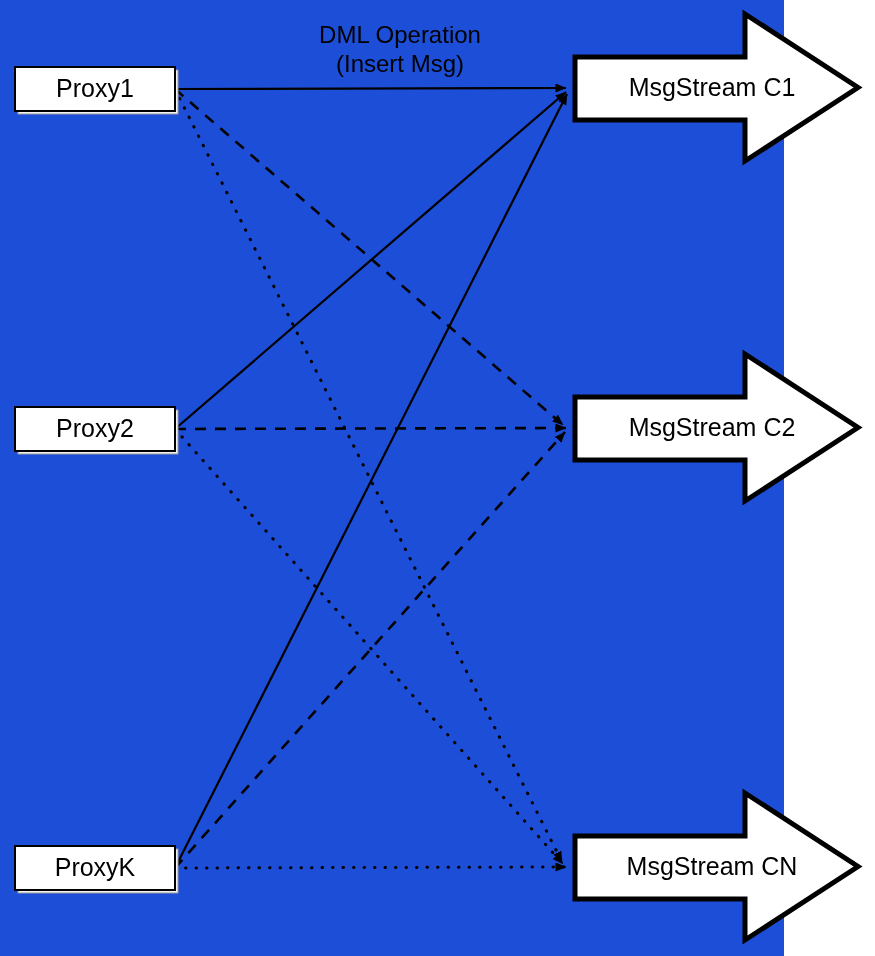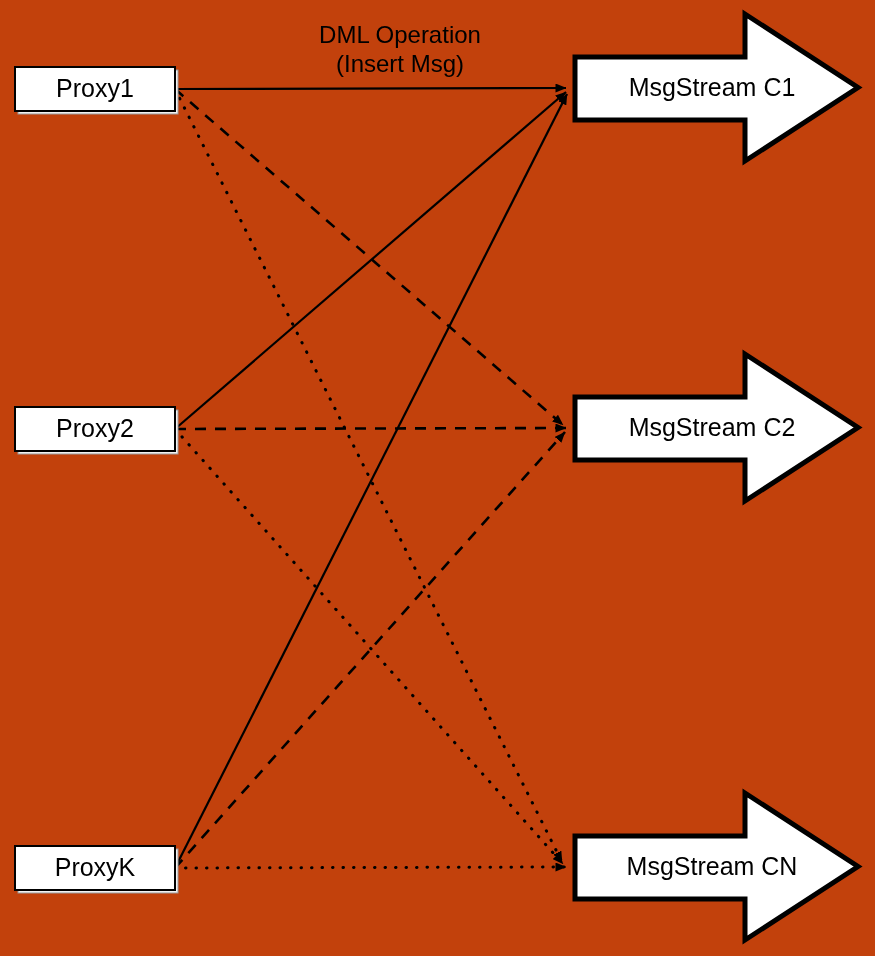--- a/index.html
+++ b/index.html
@@ -9,23 +9,23 @@
     background: #ffffff;
   }
   body {
     font-family: "Liberation Sans", sans-serif;
     width: 875px;
     height: 956px;
     overflow: hidden;
   }
   #diagram-root {
     position: relative;
-    width: 875px;
+    width: 784px;
     height: 956px;
-    background: #c2410c;
+    background: #1d4ed8;
   }
   #diagram-svg {
     position: absolute;
     top: 0;
     left: 0;
     width: 875px;
     height: 956px;
     display: block;
   }
   .node-text {

